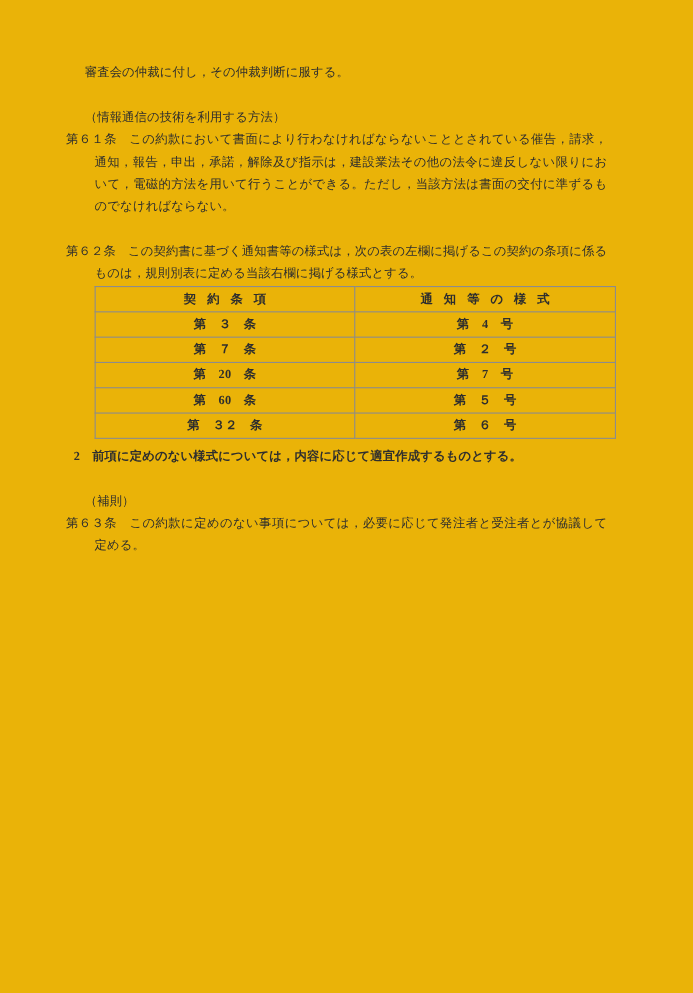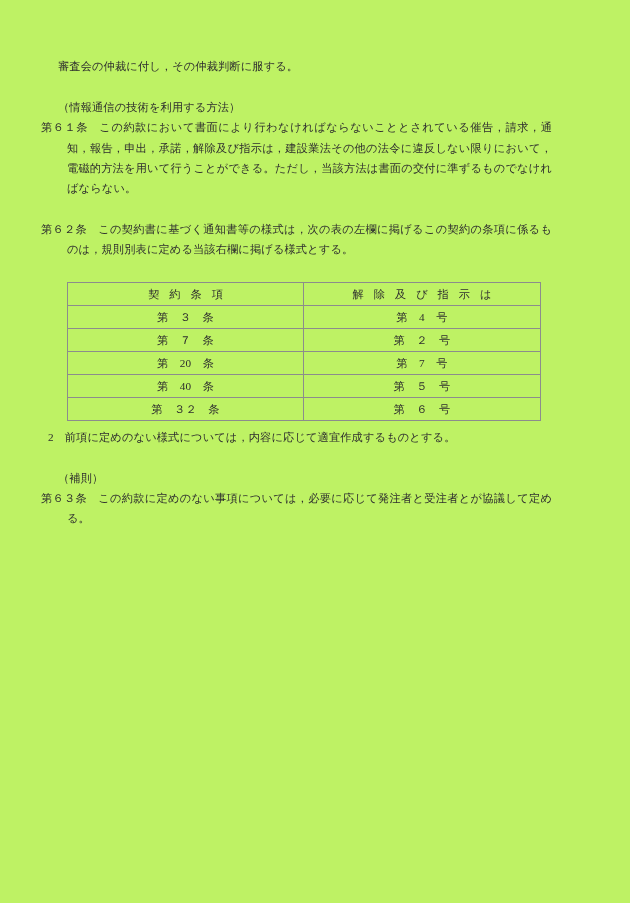--- a/index.html
+++ b/index.html
@@ -11,23 +11,23 @@
     height: 903px;
     background: #fdfdfd;
     font-family: "Liberation Serif", "DejaVu Serif", serif;
     color: #2b2b2b;
     overflow: hidden;
   }
   .page {
     position: relative;
     width: 630px;
     height: 903px;
-    background: #bef264;
+    background: #eab308;
     box-sizing: border-box;
-    padding: 56px 78px 0 41px;
+    padding: 56px 78px 0 60px;
   }
   .body-text {
     font-size: 11.2px;
     line-height: 1.82;
     letter-spacing: 0.15px;
     text-align: justify;
     color: #2e2e2e;
   }
   .spacer-line {
     height: 20.4px;
@@ -53,23 +53,24 @@
     text-indent: -19px;
   }
   .wide-gap {
     display: inline-block;
     width: 11px;
   }
   
   .form-table {
     border-collapse: collapse;
     width: 473px;
-    margin: 22px 0 0 26px;
+    margin: 0 0 0 26px;
     table-layout: fixed;
     border: 1px solid #8c8c8c;
+    font-weight: bold;
   }
   .form-table td {
     border: 1px solid #8c8c8c;
     height: 22px;
     padding: 0;
     font-size: 11.2px;
     color: #2e2e2e;
     text-align: center;
     vertical-align: middle;
     white-space: nowrap;
@@ -113,21 +114,21 @@
       <colgroup>
         <col class="left-col">
         <col class="right-col">
       </colgroup>
       <tbody>
         <tr class="hdr">
           <td>
             <span class="cell-inner">契約条項</span>
           </td>
           <td>
-            <span class="cell-inner">解除及び指示は</span>
+            <span class="cell-inner">通知等の様式</span>
           </td>
         </tr>
 
         <tr>
           <td>
             <span class="cell-inner">第　３　条</span>
           </td>
           <td>
             <span class="cell-inner">第　4　号</span>
           </td>
@@ -147,39 +148,39 @@
             <span class="cell-inner">第　20　条</span>
           </td>
           <td>
             <span class="cell-inner">第　7　号</span>
           </td>
         </tr>
 
 
         <tr>
           <td>
-            <span class="cell-inner">第　40　条</span>
+            <span class="cell-inner">第　60　条</span>
           </td>
           <td>
             <span class="cell-inner">第　５　号</span>
           </td>
         </tr>
 
         <tr>
           <td>
             <span class="cell-inner">第　３２　条</span>
           </td>
           <td>
             <span class="cell-inner">第　６　号</span>
           </td>
         </tr>
       </tbody>
     </table>
 
-    <p class="numbered" style="margin-top:6px;">
+    <p class="numbered" style="margin-top:6px;font-weight:bold;">
       <span>2</span><span class="wide-gap"></span><span>前項に定めのない様式については，内容に応じて適宜作成するものとする。</span>
     </p>
 
     <div class="spacer-line"></div>
 
     <p class="heading-line">（補則）</p>
 
     <p class="article">
       <span>第６３条</span><span class="wide-gap"></span><span>この約款に定めのない事項については，必要に応じて発注者と受注者とが協議して定める。</span>
     </p>

